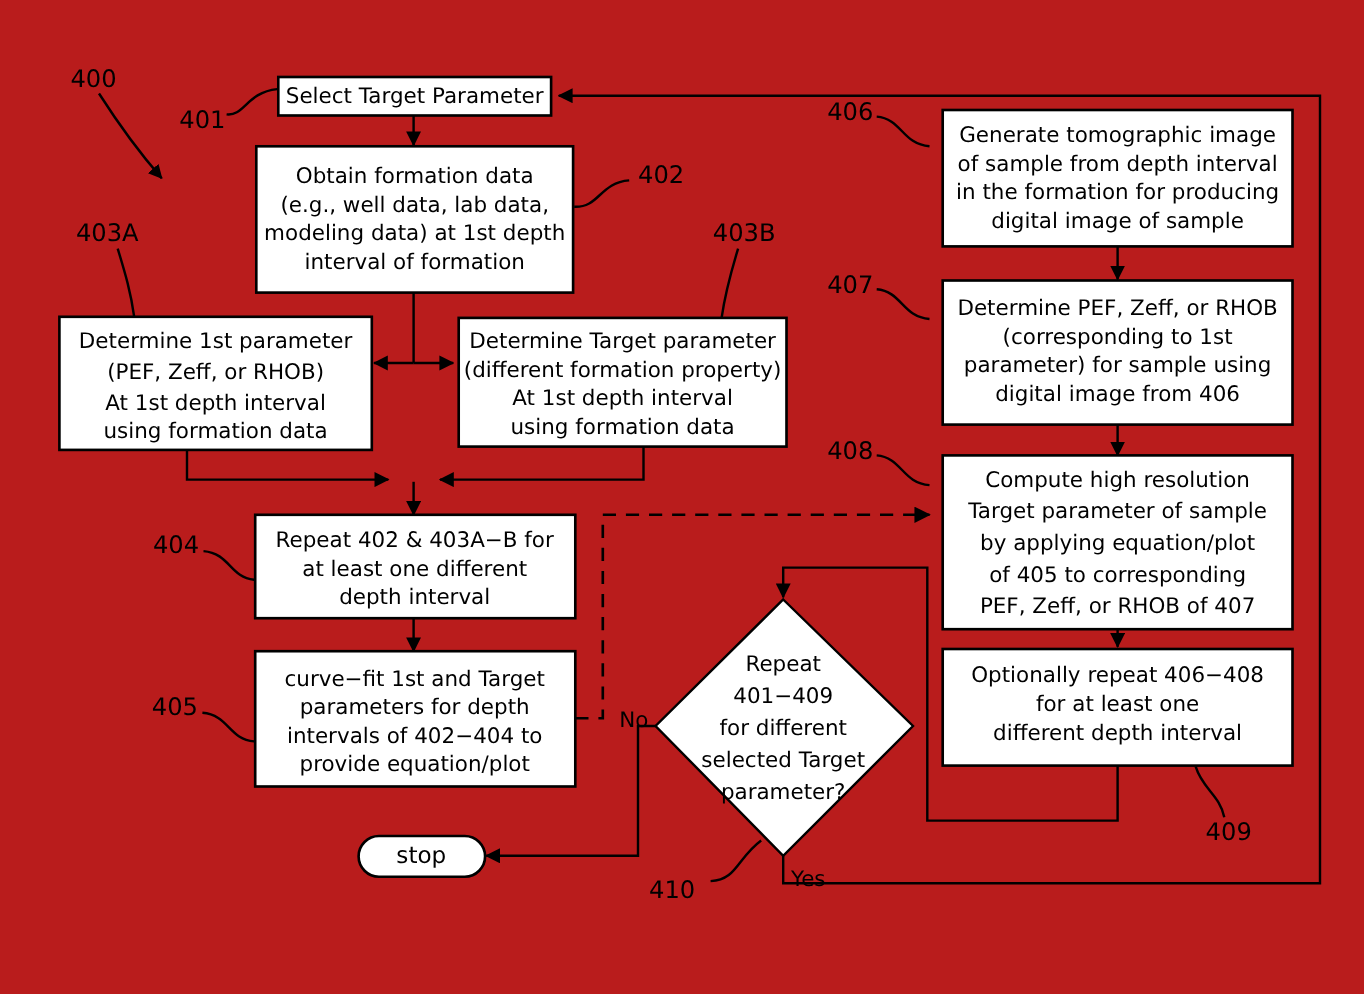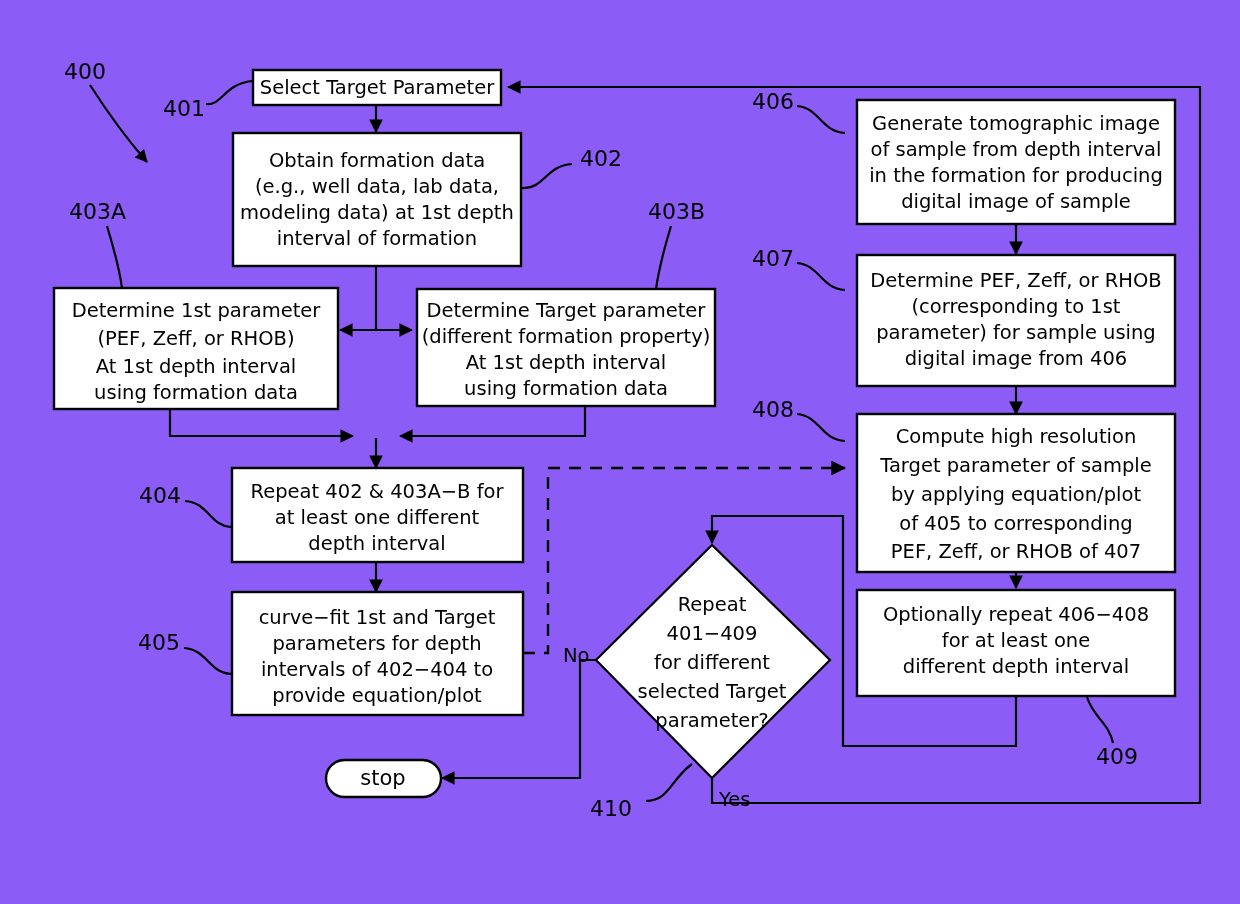--- a/index.html
+++ b/index.html
@@ -4,21 +4,21 @@
 <style>
   html, body {
     margin: 0;
     padding: 0;
     background: #ffffff;
   }
   #page {
     position: relative;
     width: 1240px;
     height: 904px;
-    background: #8b5cf6;
+    background: #b91c1c;
     overflow: hidden;
     font-family: "DejaVu Sans", sans-serif;
   }
   #page svg {
     position: absolute;
     left: 0;
     top: 0;
   }
   .fc-text {
     font-family: "DejaVu Sans", sans-serif;

